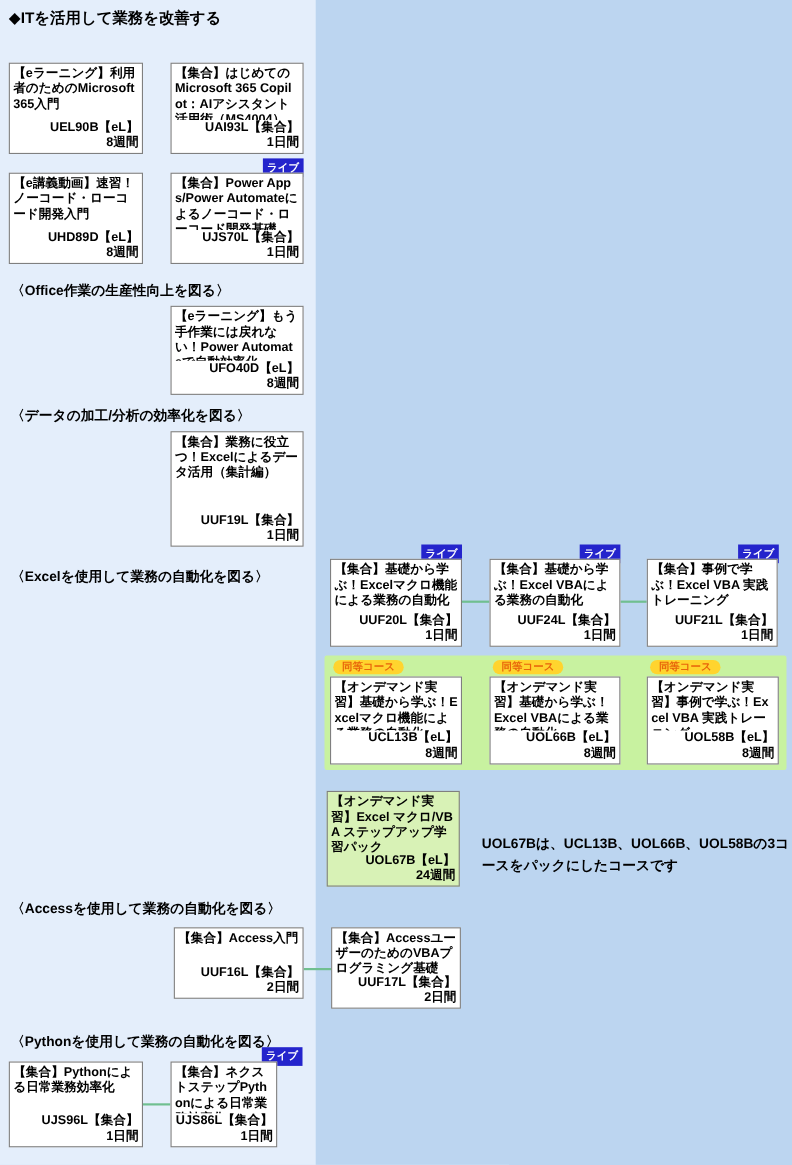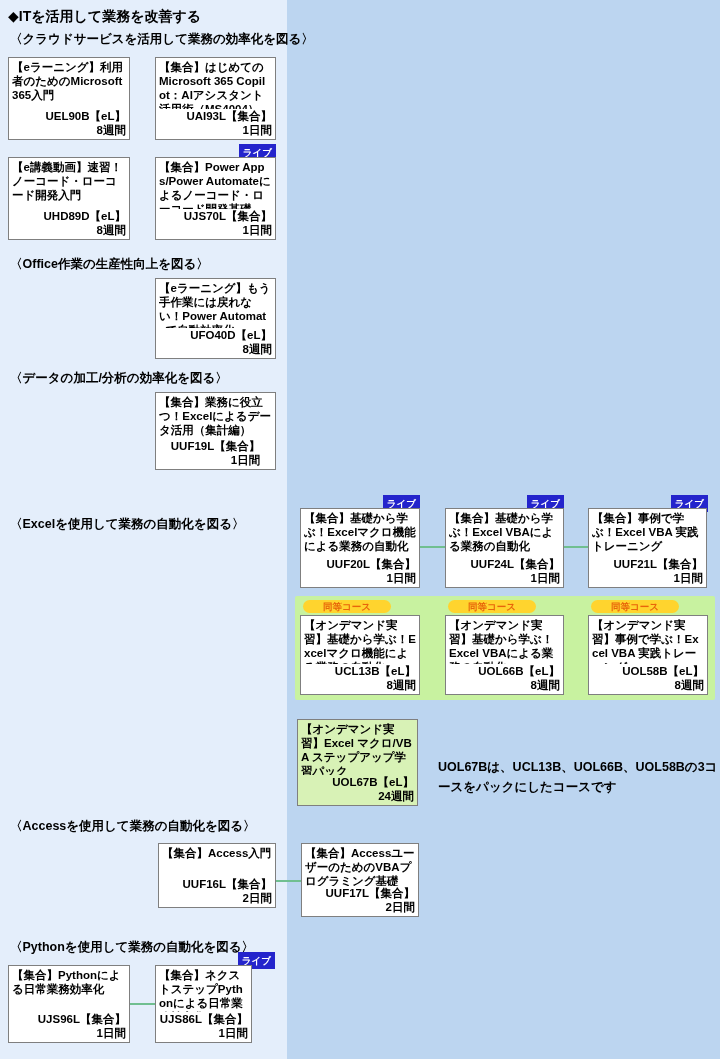--- a/index.html
+++ b/index.html
@@ -30,36 +30,35 @@
     font-size:11.5px;font-weight:bold;line-height:14px;
   }
   .course.pack{background:var(--box-pack);}
   .c-title{text-align:left;word-break:break-all;overflow:hidden;flex:1 1 auto;}
   .c-meta{text-align:right;flex-shrink:0;}
   .badge-live{
     position:absolute;height:13px;line-height:13px;padding:2px 4px;
     background:var(--badge-live);color:#ffffff;font-size:9.5px;font-weight:bold;white-space:nowrap;
   }
   .badge-equiv{
-    position:absolute;height:13px;line-height:13px;padding:0 20px;border-radius:8px;
+    position:absolute;height:13px;line-height:13px;padding:0 8px;border-radius:8px;
     background:var(--badge-equiv-bg);color:var(--badge-equiv-text);font-size:9.5px;font-weight:bold;white-space:nowrap;
   }
   .connector{position:absolute;height:2px;background:var(--connector);}
   .note{position:absolute;left:438px;top:757px;width:288px;font-size:12.5px;font-weight:bold;line-height:20px;}
 </style>
 </head>
 <body>
 
 <div class="page">
   <div class="left-col"></div>
   <div class="green-panel"></div>
 
   <div class="page-title">◆ITを活用して業務を改善する</div>
 
-  <div class="sec-header" style="left:10px;top:31px;">〈クラウドサービスを活用して業務の効率化を図る〉</div>
   <div class="sec-header" style="left:10px;top:256px;">〈Office作業の生産性向上を図る〉</div>
   <div class="sec-header" style="left:10px;top:370px;">〈データの加工/分析の効率化を図る〉</div>
   <div class="sec-header" style="left:10px;top:479px;margin-top:37px;">〈Excelを使用して業務の自動化を図る〉</div>
   <div class="sec-header" style="left:10px;top:818px;">〈Accessを使用して業務の自動化を図る〉</div>
   <div class="sec-header" style="left:10px;top:939px;">〈Pythonを使用して業務の自動化を図る〉</div>
 
   <div class="connector" style="left:420px;top:546px;width:25px;"></div>
   <div class="connector" style="left:564px;top:546px;width:24px;"></div>
   <div class="connector" style="left:276px;top:880px;width:25px;"></div>
   <div class="connector" style="left:130px;top:1003px;width:25px;"></div>
@@ -102,21 +101,21 @@
         <div>1日間</div>
       </div>
   </div>
   <div class="course" style="left:155px;top:278px;width:121px;height:81px;">
     <div class="c-title">【eラーニング】もう手作業には戻れない！Power Automateで自動効率化</div>
     <div class="c-meta">
         <div>UFO40D【eL】</div>
         <div>8週間</div>
       </div>
   </div>
-  <div class="course" style="left:155px;top:392px;width:121px;height:78px;align-items:center;">
+  <div class="course" style="left:155px;top:392px;width:121px;height:105px;">
     <div class="c-title">【集合】業務に役立つ！Excelによるデータ活用（集計編）</div>
     <div class="c-meta">
         <div>UUF19L【集合】</div>
         <div>1日間</div>
       </div>
   </div>
   <div class="course" style="left:300px;top:508px;width:120px;height:80px;">
     <div class="c-title">【集合】基礎から学ぶ！Excelマクロ機能による業務の自動化</div>
     <div class="c-meta">
         <div>UUF20L【集合】</div>

